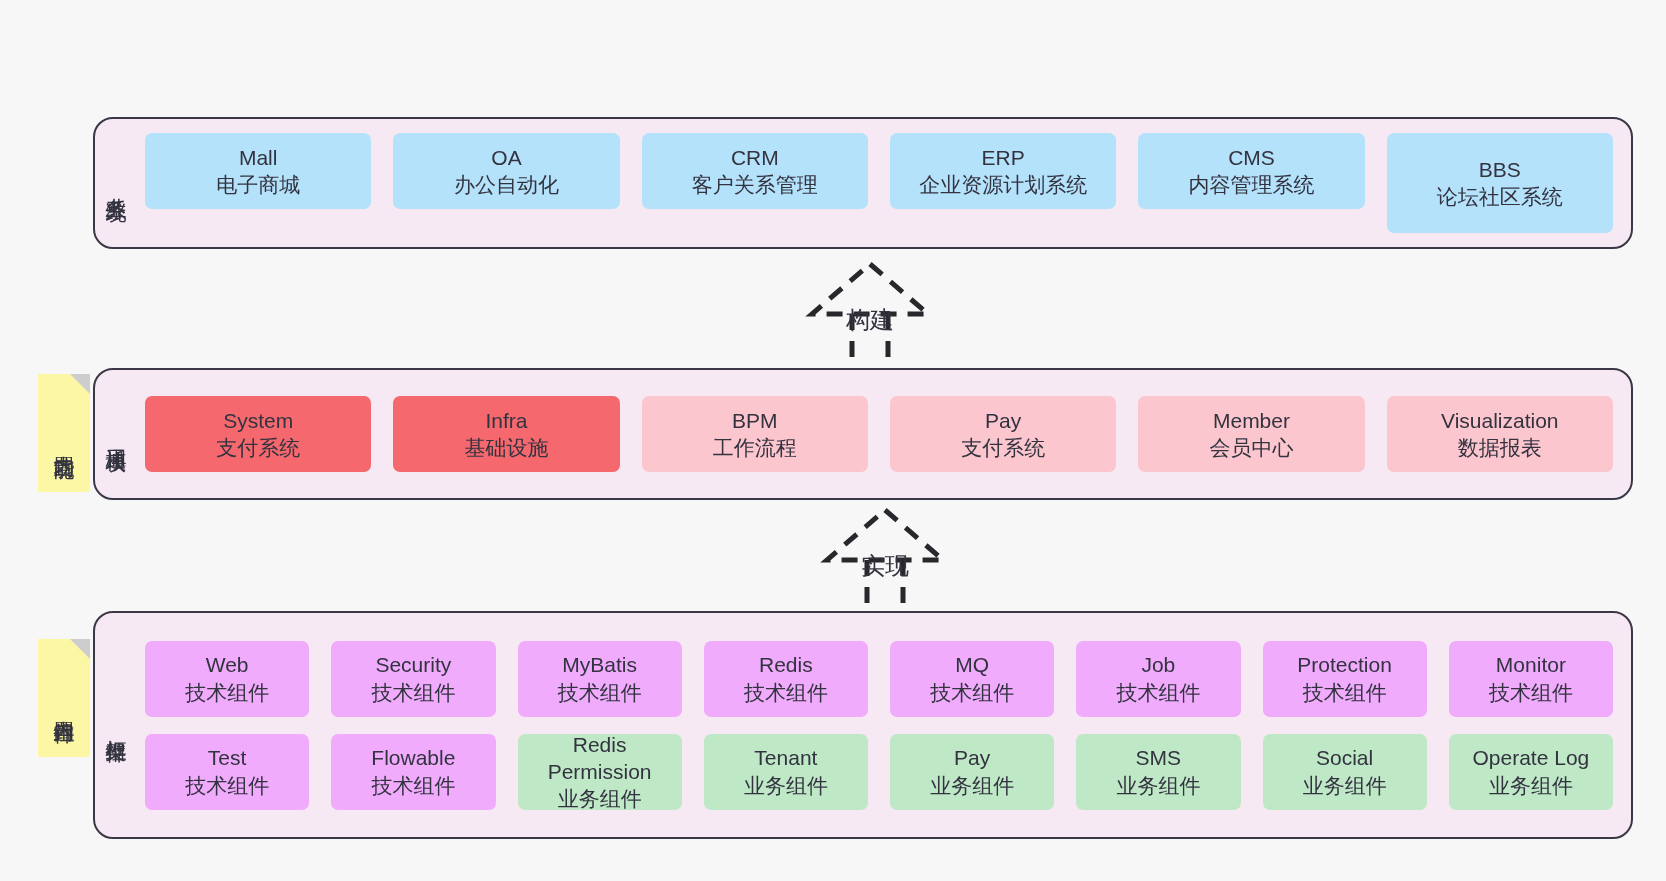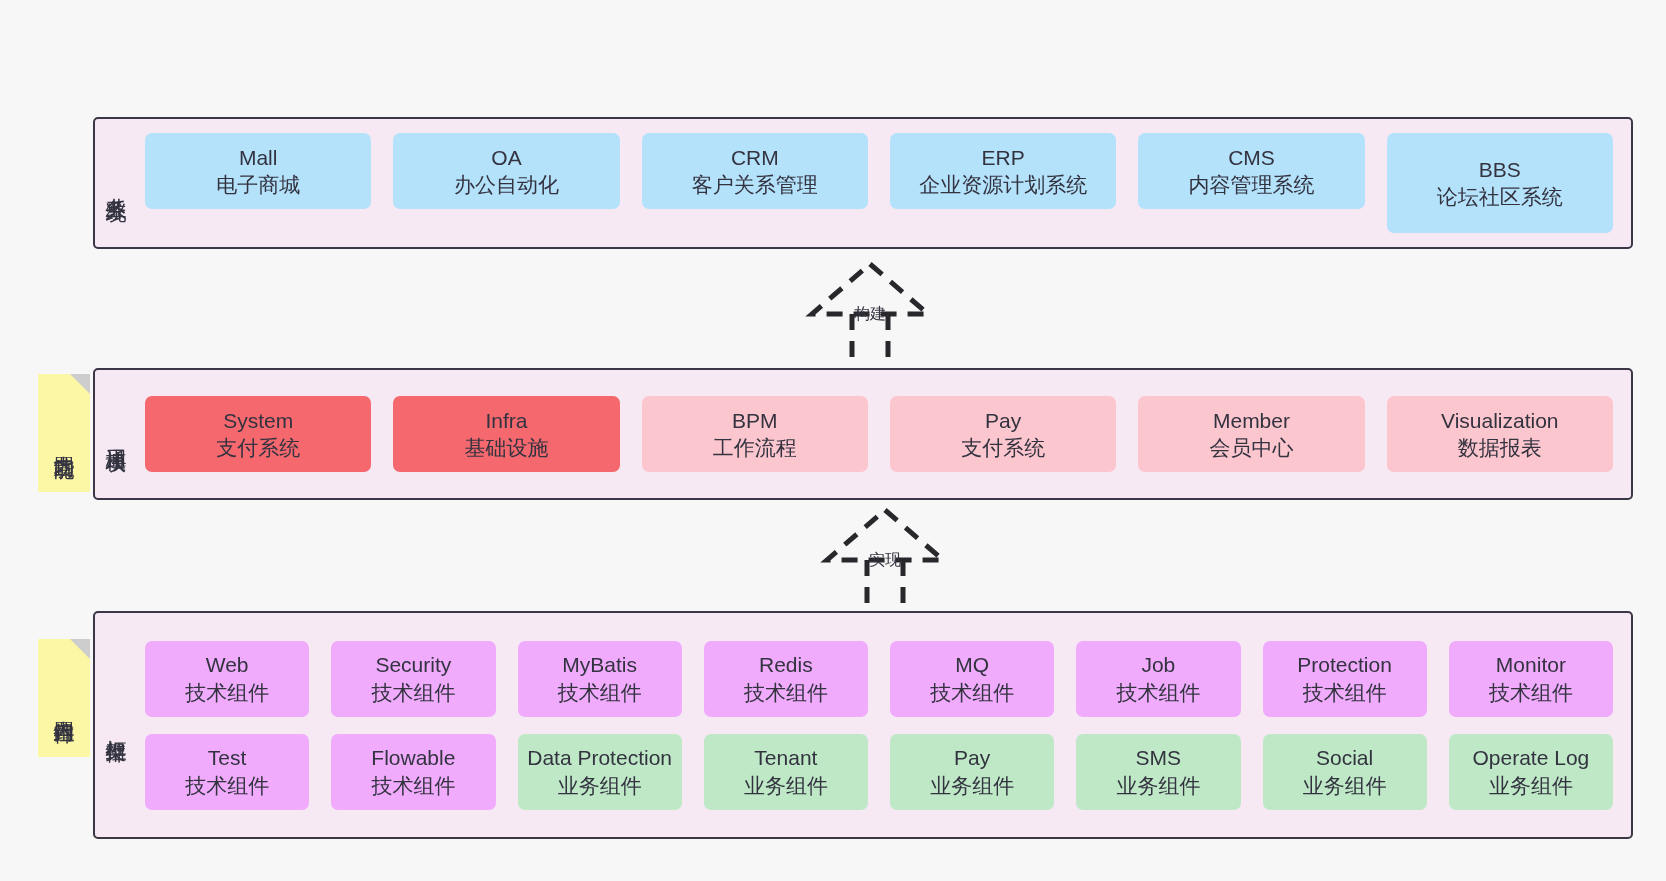--- a/index.html
+++ b/index.html
@@ -21,21 +21,21 @@
     left: 0; top: 0;
     width: 1666px;
     height: 881px;
   }
 
   
   .layer {
     position: absolute;
     background: #f7e9f4;
     border: 2px solid #3c3746;
-    border-radius: 5px;
+    border-radius: 20px;
     box-sizing: border-box;
     display: flex;
     align-items: stretch;
   }
 
   .layer-title {
     flex: 0 0 auto;
     width: 42px;
     display: flex;
     align-items: center;
@@ -128,21 +128,21 @@
   .arrow svg {
     position: absolute;
     left: 0; top: 0;
     overflow: visible;
   }
   .arrow-label {
     position: absolute;
     left: 50%;
     top: 42px;
     transform: translateX(-50%);
-    font-size: 16px;
+    font-size: 24px;
     color: #333340;
     background: transparent;
     padding: 0 2px;
     white-space: nowrap;
   }
 </style>
 </head>
 <body>
 
 <div id="canvas">
@@ -275,21 +275,21 @@
       <div class="row" id="framework-row2">
           <div class="card c-green-strong" style="height: 76px;">
             <div class="t1">Test</div>
             <div class="t2">技术组件</div>
           </div>
           <div class="card c-green-strong" style="height: 76px;">
             <div class="t1">Flowable</div>
             <div class="t2">技术组件</div>
           </div>
           <div class="card c-green-light" style="height: 76px;">
-            <div class="t1">Data Protection</div>
+            <div class="t1">Redis Permission</div>
             <div class="t2">业务组件</div>
           </div>
           <div class="card c-green-light" style="height: 76px;">
             <div class="t1">Tenant</div>
             <div class="t2">业务组件</div>
           </div>
           <div class="card c-green-light" style="height: 76px;">
             <div class="t1">Pay</div>
             <div class="t2">业务组件</div>
           </div>

